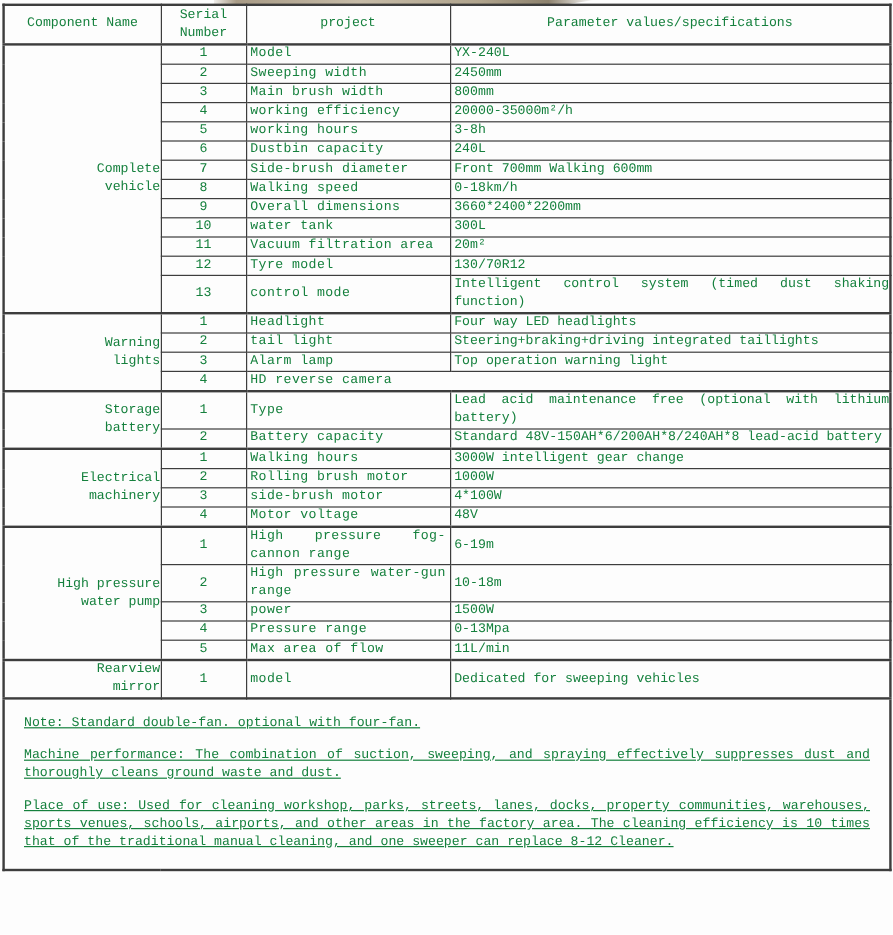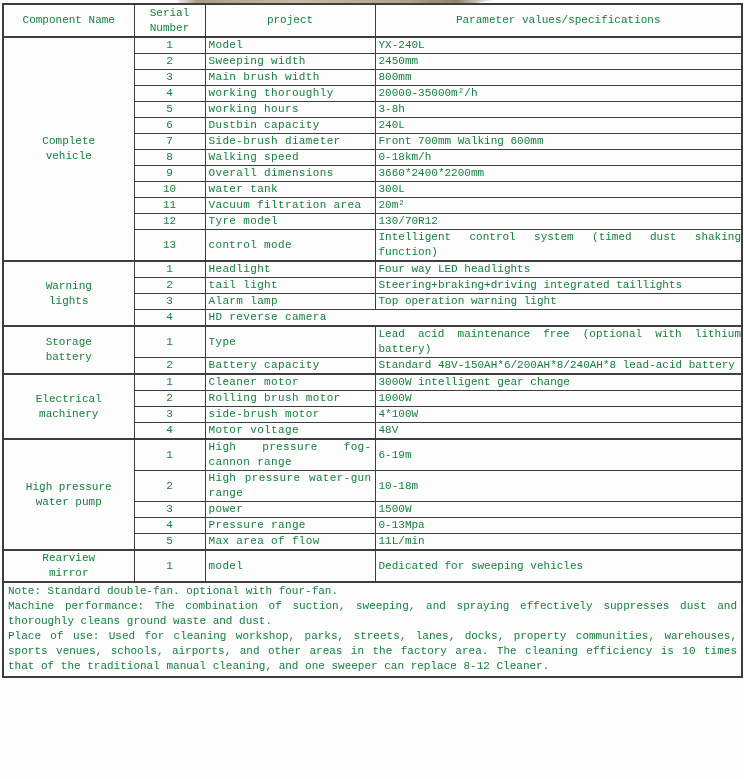--- a/index.html
+++ b/index.html
@@ -45,21 +45,21 @@
     vertical-align: middle;
     font-weight: normal;
     overflow: hidden;
   }
   thead th {
     text-align: center;
     border-bottom: 2px solid #3d3d3d;
     height: 31px;
   }
   td.comp {
-    text-align: center;
+    text-align: right;
     white-space: pre-line;
   }
   td.serial {
     text-align: center;
   }
   td.project {
     text-align: justify;
     padding: 0 3px;
     letter-spacing: 0.35px;
     font-family: Liberation Mono, monospace;
@@ -70,22 +70,23 @@
   }
   tr.section-start td {
     border-top: 2px solid #3d3d3d;
   }
   td.notes {
     vertical-align: top;
     padding: 1px 4px 2px 4px;
     border-top: 2px solid #3d3d3d;
   }
   td.notes p {
-    margin: 0;
+    margin: 12px;
     text-align: justify;
+    text-decoration: underline;
   }
 </style>
 </head>
 <body>
 
 <div class="page">
   <div class="photo-sliver"></div>
 
   <table class="spec">
     <colgroup>
@@ -116,21 +117,21 @@
           <td class="project">Sweeping width</td>
           <td class="value">2450mm</td>
         </tr>
         <tr>
           <td class="serial">3</td>
           <td class="project">Main brush width</td>
           <td class="value">800mm</td>
         </tr>
         <tr>
           <td class="serial">4</td>
-          <td class="project">working thoroughly</td>
+          <td class="project">working efficiency</td>
           <td class="value">20000-35000m²/h</td>
         </tr>
         <tr>
           <td class="serial">5</td>
           <td class="project">working hours</td>
           <td class="value">3-8h</td>
         </tr>
         <tr>
           <td class="serial">6</td>
           <td class="project">Dustbin capacity</td>
@@ -201,21 +202,21 @@
         </tr>
         <tr>
           <td class="serial">2</td>
           <td class="project">Battery capacity</td>
           <td class="value">Standard 48V-150AH*6/200AH*8/240AH*8 lead-acid battery</td>
         </tr>
         <tr class="section-start">
           <td class="comp" rowspan="4">Electrical
 machinery</td>
           <td class="serial">1</td>
-          <td class="project">Cleaner motor</td>
+          <td class="project">Walking hours</td>
           <td class="value">3000W intelligent gear change</td>
         </tr>
         <tr>
           <td class="serial">2</td>
           <td class="project">Rolling brush motor</td>
           <td class="value">1000W</td>
         </tr>
         <tr>
           <td class="serial">3</td>
           <td class="project">side-brush motor</td>

